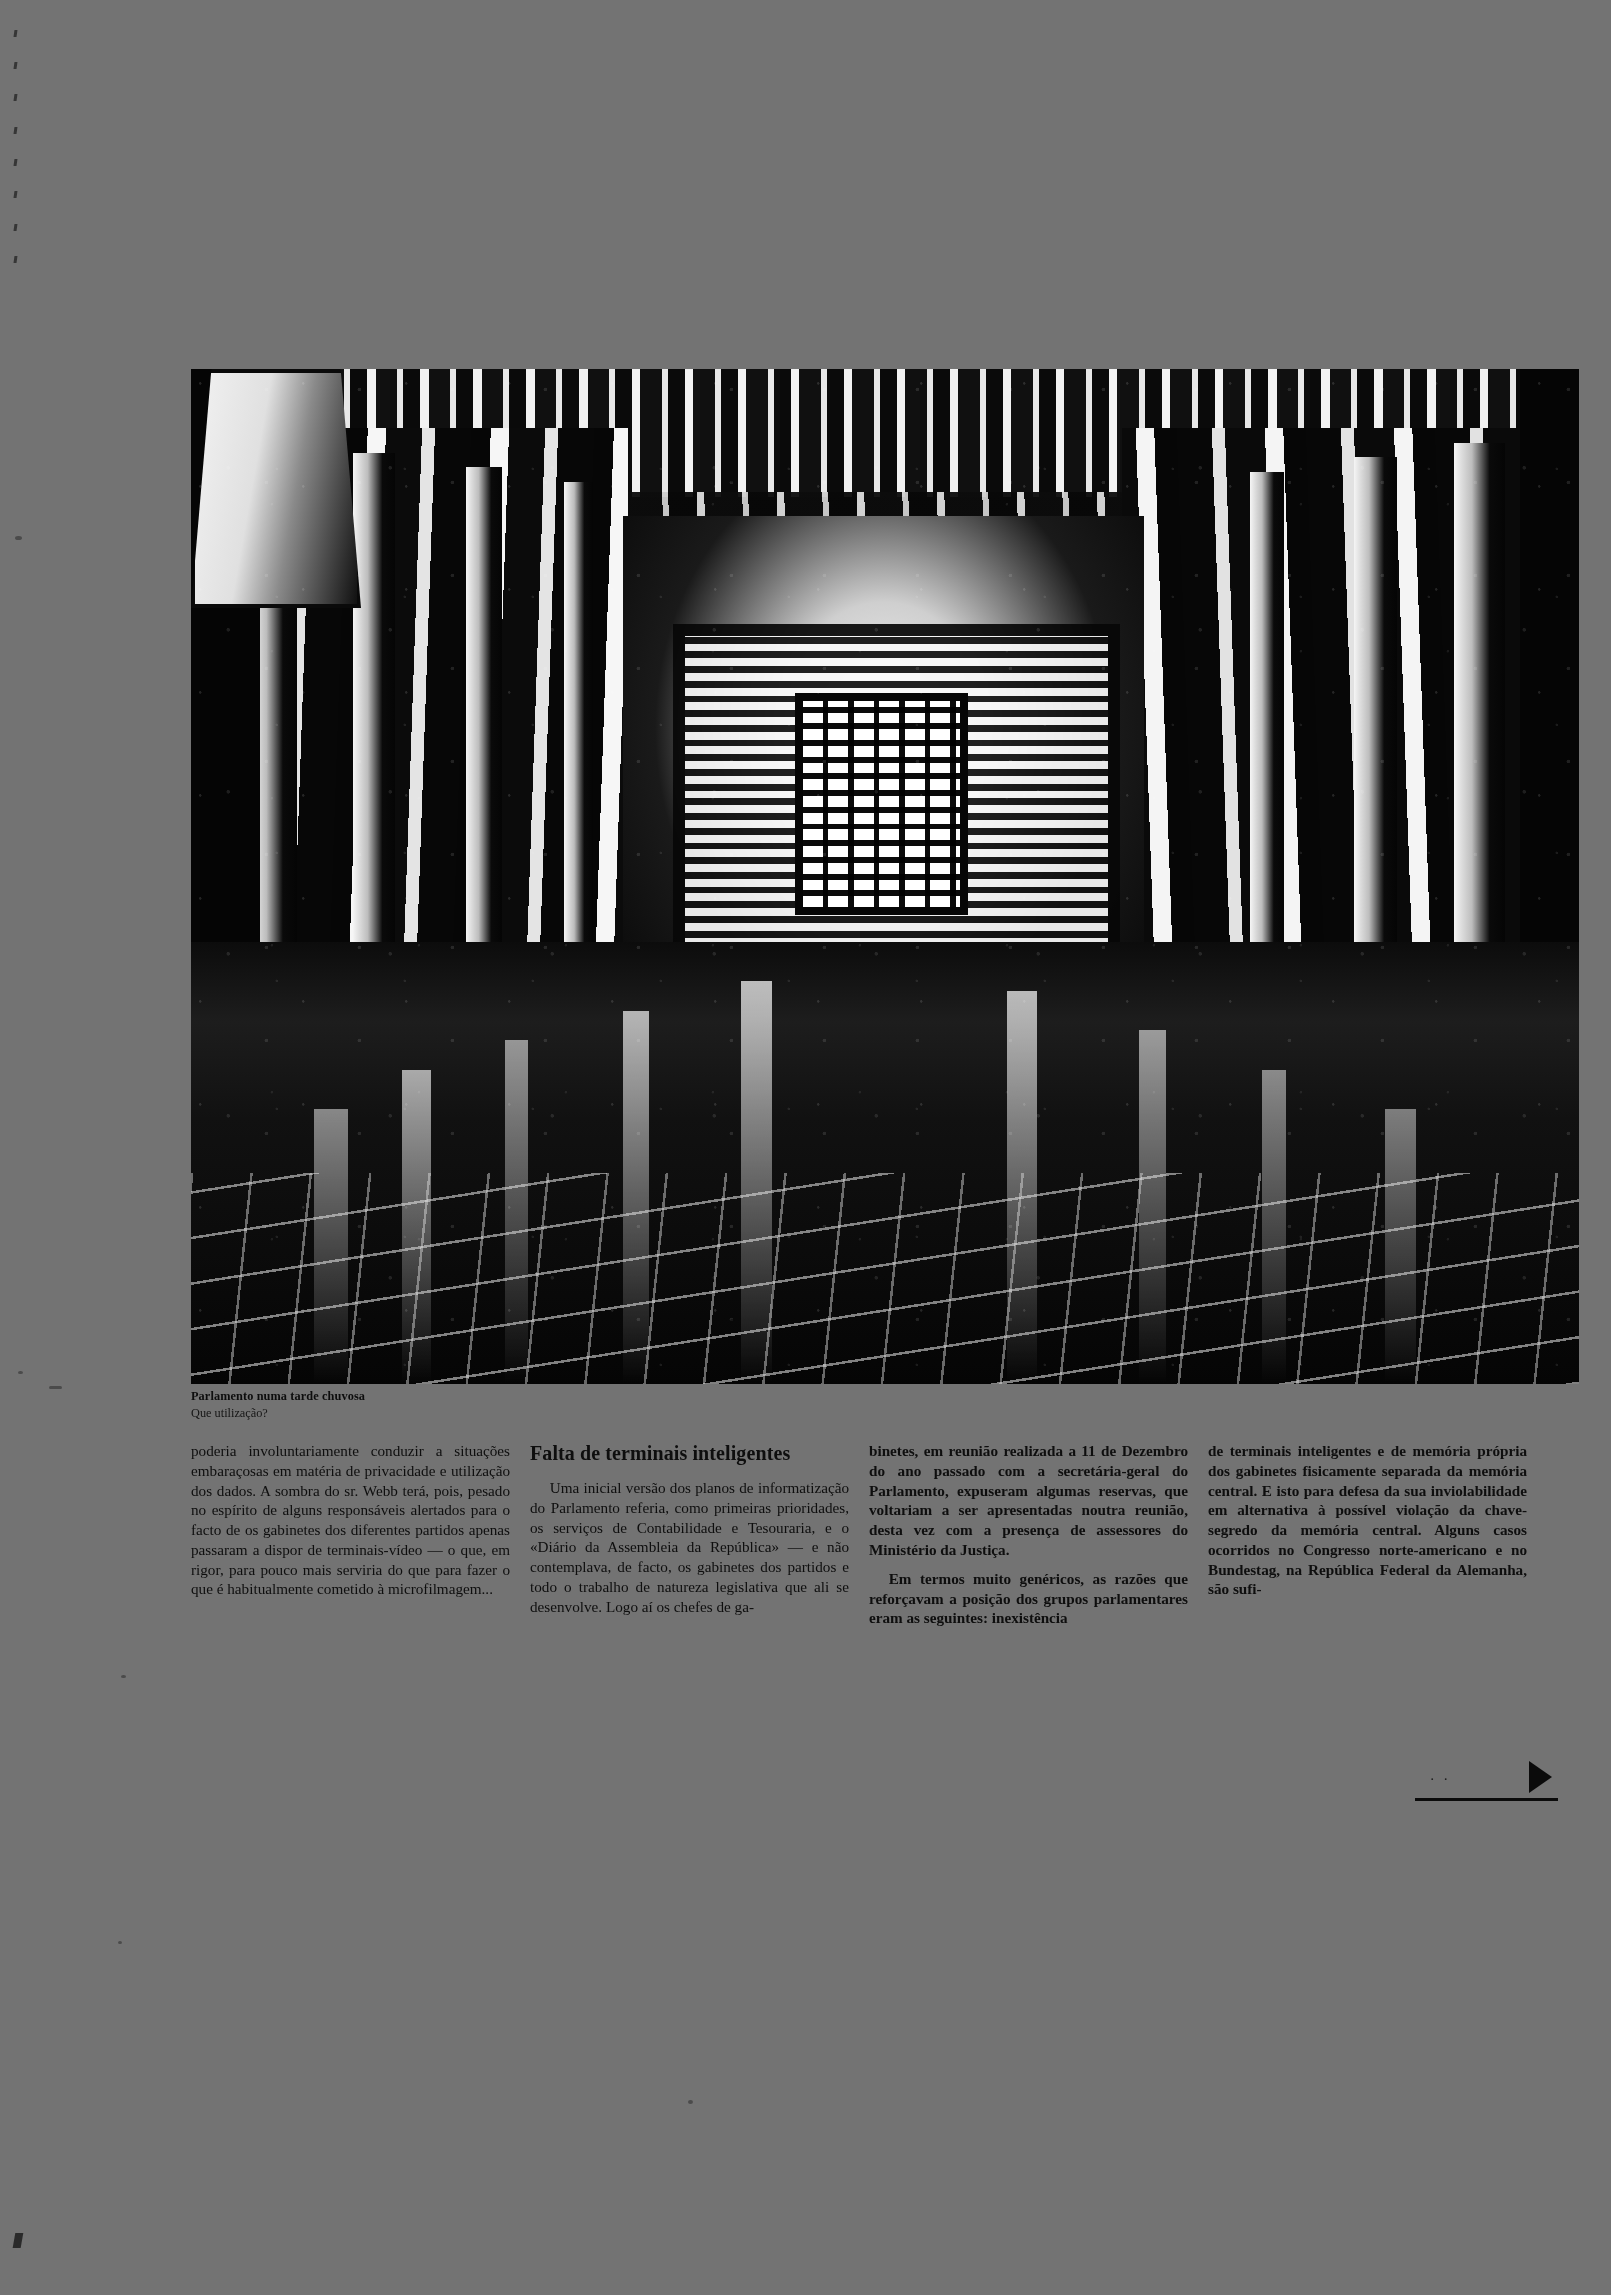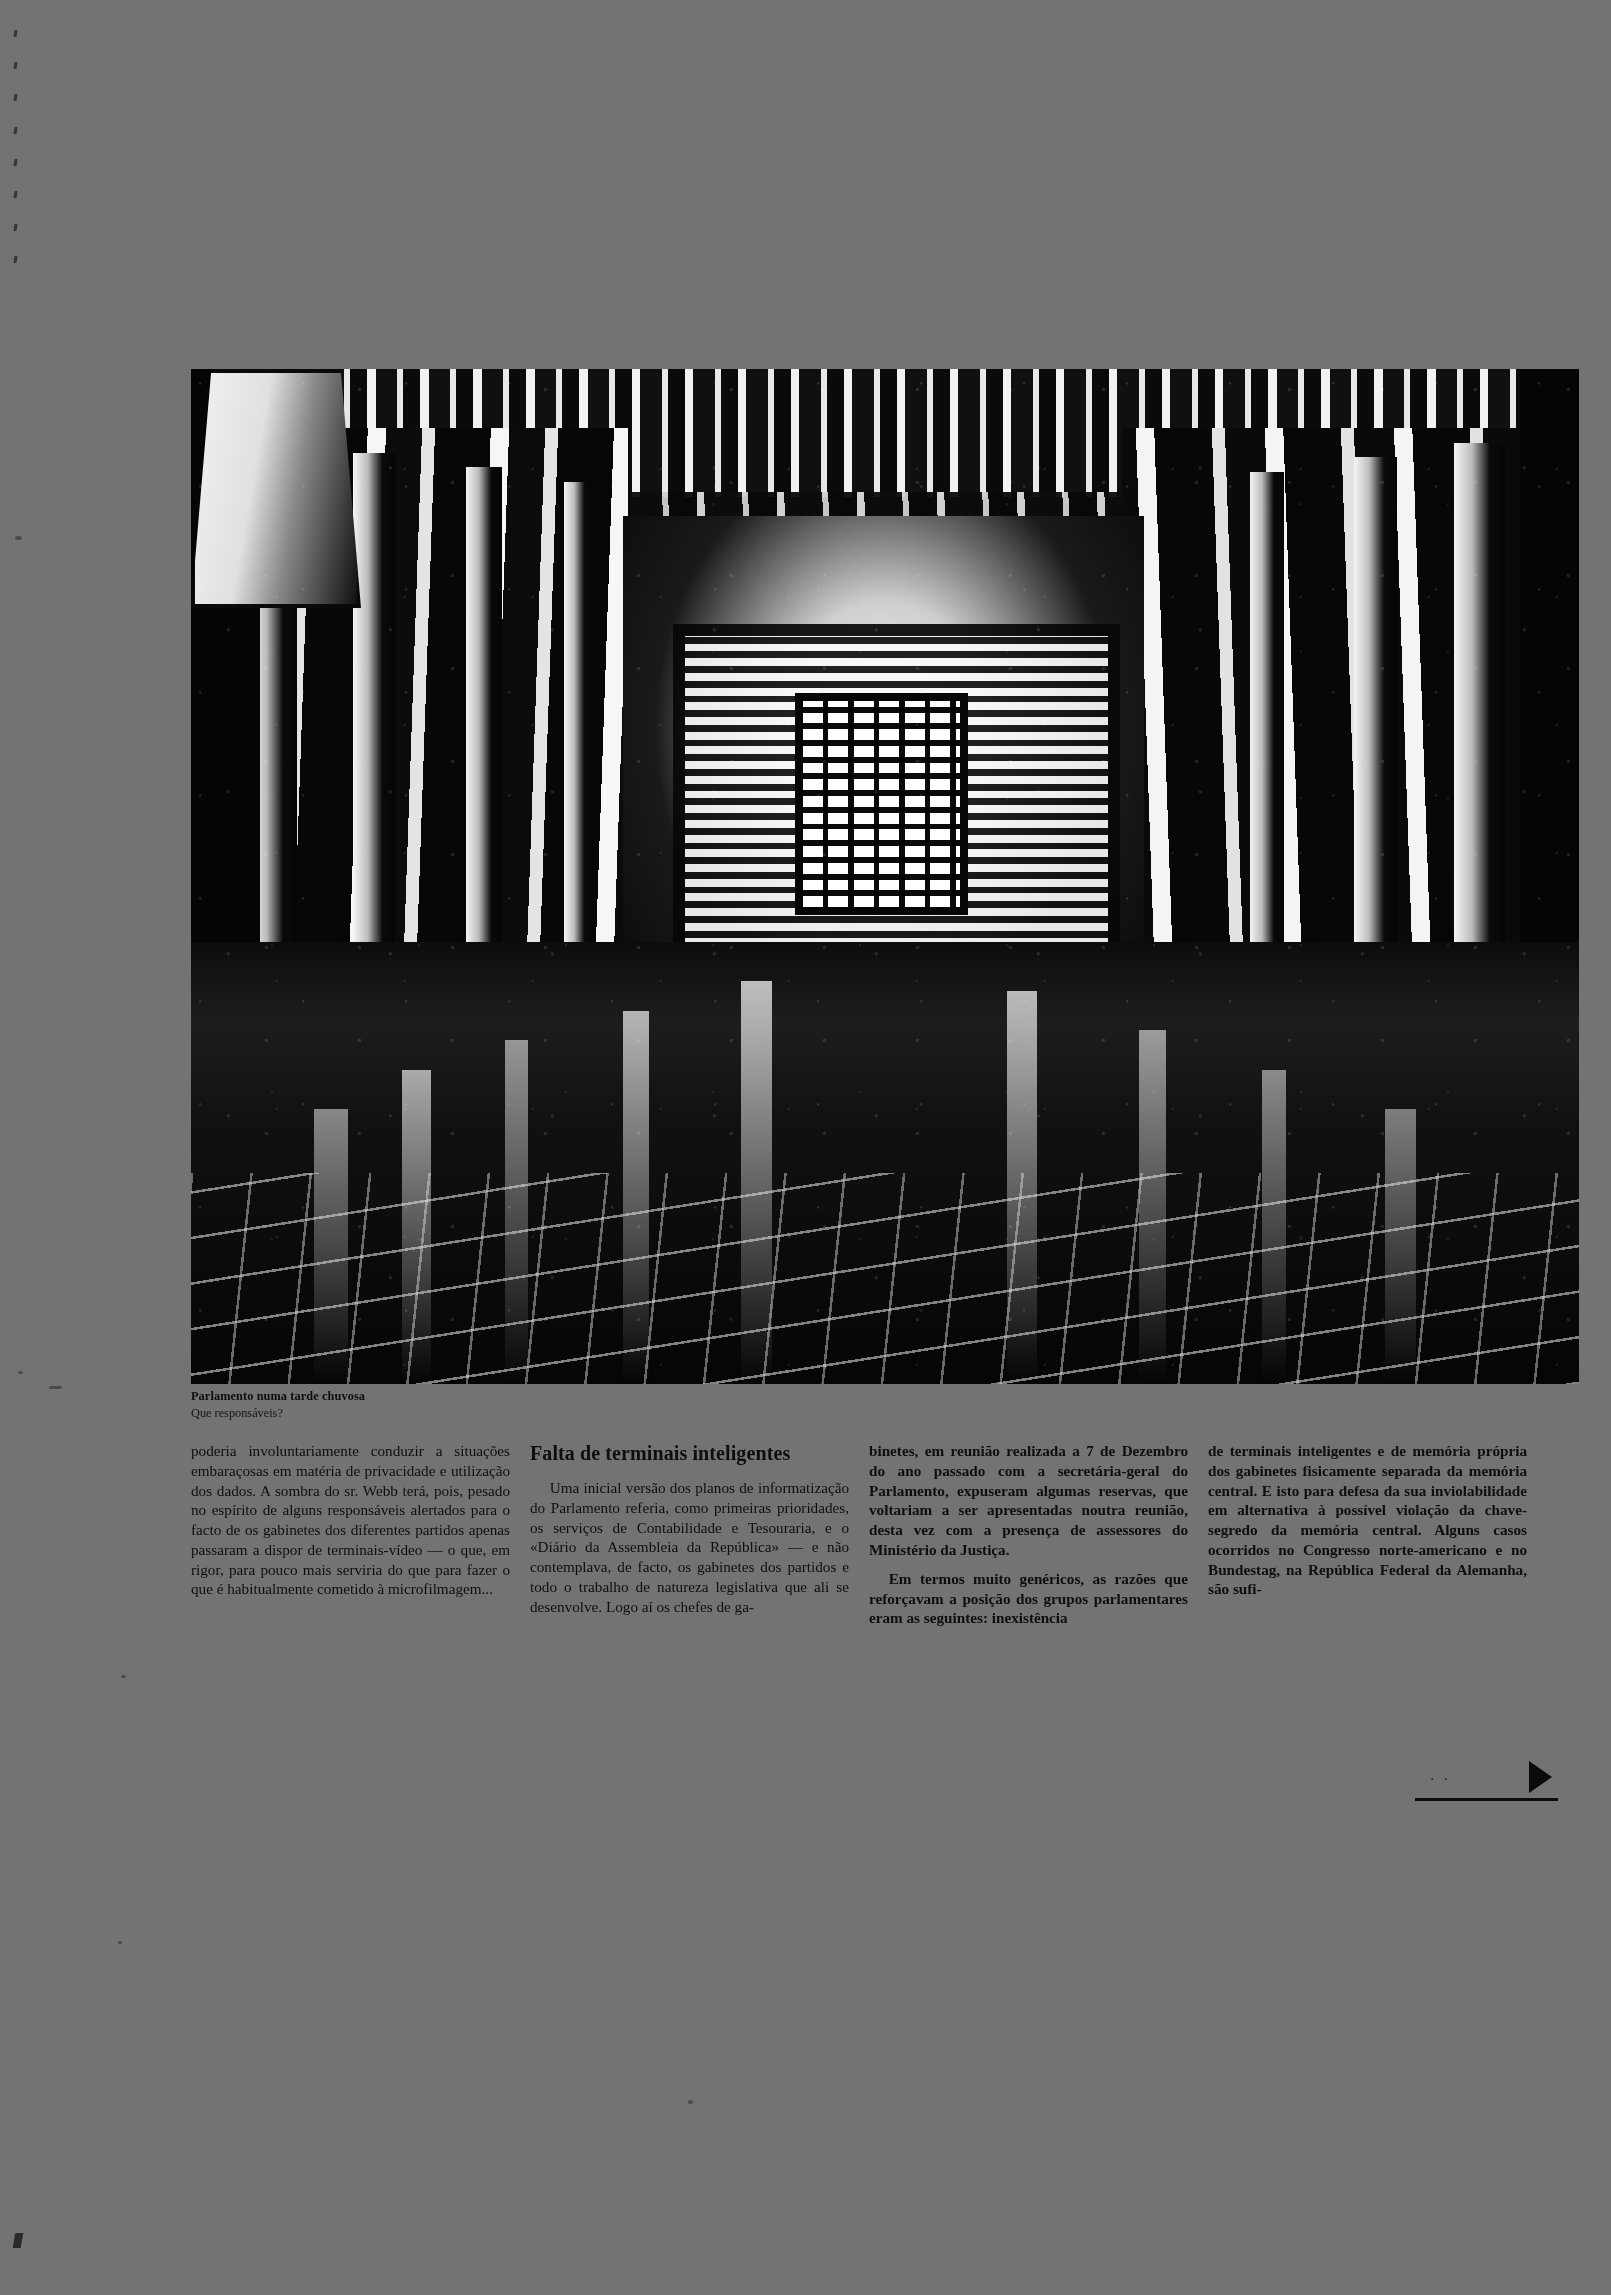--- a/index.html
+++ b/index.html
@@ -329,36 +329,36 @@
 
       <div class="ph-layer floor-tiles"></div>
       <div class="plinth"></div>
 
       <div class="grain"></div>
     </div>
   </figure>
 
   <figcaption id="caption">
     <div class="cap-line1">Parlamento numa tarde chuvosa</div>
-    <div class="cap-line2">Que responsáveis?</div>
+    <div class="cap-line2">Que utilização?</div>
   </figcaption>
 
   <div id="columns">
 
     <div class="col">
       <p>poderia involuntariamente conduzir a situações embaraçosas em matéria de privacidade e utilização dos dados. A sombra do sr. Webb terá, pois, pesado no espírito de alguns responsáveis alertados para o facto de os gabinetes dos diferentes partidos apenas passaram a dispor de terminais-vídeo — o que, em rigor, para pouco mais serviria do que para fazer o que é habitualmente cometido à microfilmagem...</p>
     </div>
 
     <div class="col">
       <h2 class="subhead">Falta de terminais inteligentes</h2>
       <p style="text-indent:19.7px;">Uma inicial versão dos planos de informatização do Parlamento referia, como primeiras prioridades, os serviços de Contabilidade e Tesouraria, e o «Diário da Assembleia da República» — e não contemplava, de facto, os gabinetes dos partidos e todo o trabalho de natureza legislativa que ali se desenvolve. Logo aí os chefes de ga-</p>
     </div>
 
     <div class="col bold-col">
-      <p>binetes, em reunião realizada a 7 de Dezembro do ano passado com a secretária-geral do Parlamento, expuseram algumas reservas, que voltariam a ser apresentadas noutra reunião, desta vez com a presença de assessores do Ministério da Justiça.</p>
+      <p>binetes, em reunião realizada a 11 de Dezembro do ano passado com a secretária-geral do Parlamento, expuseram algumas reservas, que voltariam a ser apresentadas noutra reunião, desta vez com a presença de assessores do Ministério da Justiça.</p>
       <p>Em termos muito genéricos, as razões que reforçavam a posição dos grupos parlamentares eram as seguintes: inexistência</p>
     </div>
 
     <div class="col col-4">
       <p>de terminais inteligentes e de memória própria dos gabinetes fisicamente separada da memória central. E isto para defesa da sua inviolabilidade em alternativa à possível violação da chave-segredo da memória central. Alguns casos ocorridos no Congresso norte-americano e no Bundestag, na República Federal da Alemanha, são sufi-</p>
     </div>
 
   </div>
 
   <div id="jump">

